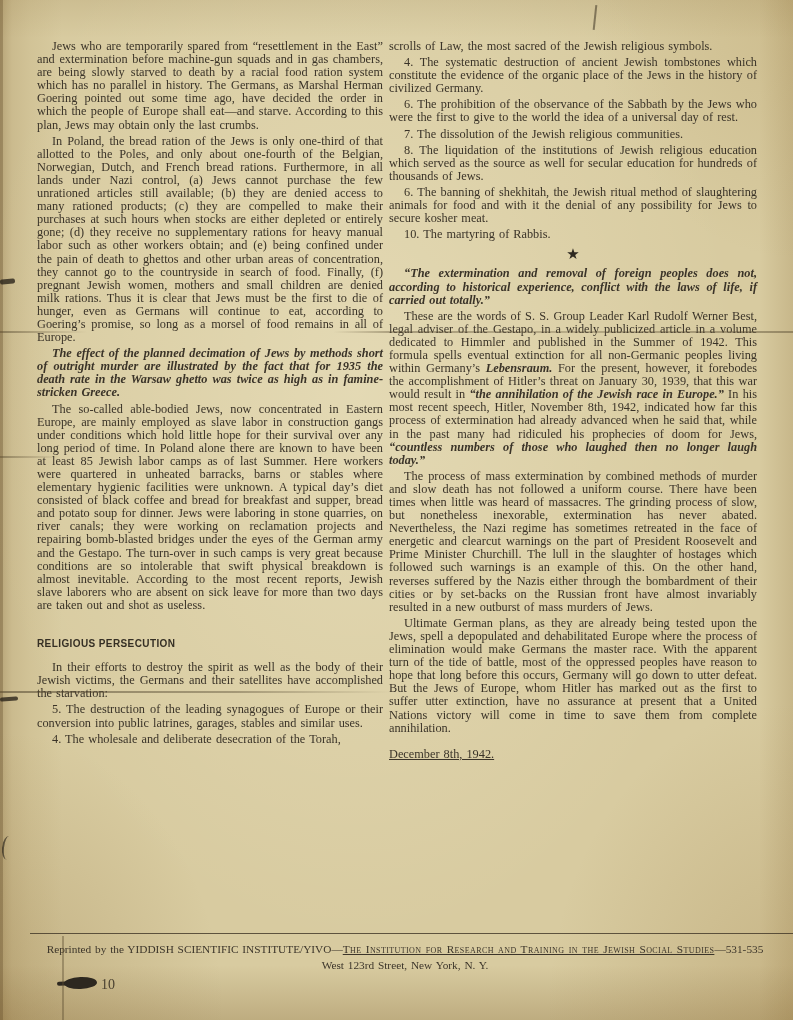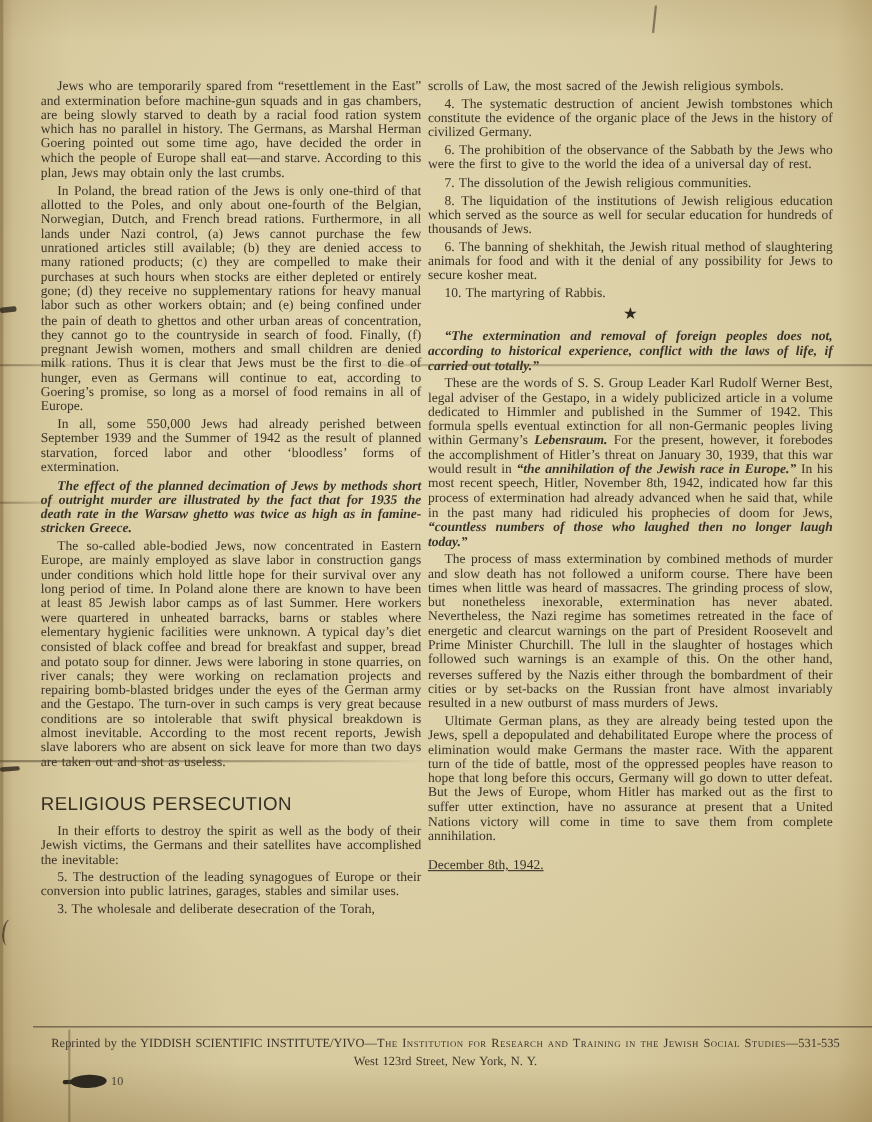--- a/index.html
+++ b/index.html
@@ -18,48 +18,48 @@
       radial-gradient(ellipse at 100% 0%, rgba(160,130,70,0.20), rgba(160,130,70,0) 18%),
       linear-gradient(90deg, rgba(128,100,52,0.38) 0px, rgba(155,128,78,0.22) 12px, rgba(170,146,94,0.14) 30px, rgba(0,0,0,0) 62px),
       linear-gradient(270deg, rgba(140,112,60,0.22) 0px, rgba(0,0,0,0) 34px),
       linear-gradient(0deg, rgba(130,102,54,0.30) 0px, rgba(0,0,0,0) 55px),
       linear-gradient(180deg, rgba(135,108,58,0.14) 0px, rgba(0,0,0,0) 38px);
   }
   .content{
     position:absolute;left:37px;top:40px;width:720px;
     display:flex;gap:6px;
   }
-  .col{text-align:justify;font-size:12.3px;line-height:13.1px;margin-top:32px;}
+  .col{text-align:justify;font-size:12.3px;line-height:13.1px;}
   .col-left{width:346px;}
   .col-right{width:368px;}
   .col p{margin:0 0 3px 0;text-indent:15px;word-spacing:1px;}
   .col p.noindent{text-indent:0;}
   .pullquote{font-style:italic;font-weight:bold;word-spacing:2px;}
   .it{font-style:italic;font-weight:600;}
   .sec-heading{
     font-family:"Liberation Sans","DejaVu Sans",sans-serif;
-    font-size:17px;font-weight:normal;letter-spacing:0.4px;
+    font-size:10px;font-weight:bold;letter-spacing:0.4px;
     color:#352f24;margin:25px 0 11px 0;text-indent:0;
   }
   .star-row{text-align:center;margin:7px 0 6px 0;font-size:15px;color:#2e2920;}
   .date-line{margin-top:13px !important;text-indent:0 !important;text-decoration:underline;}
   
   .footer-rule{position:absolute;left:30px;top:933px;width:763px;height:1px;background:rgba(62,53,38,0.8);}
   .footer{
     position:absolute;left:45px;top:941px;width:720px;
     text-align:center;font-size:11.3px;line-height:16px;color:#3c352a;word-spacing:1px;
   }
-  .footer .smallcaps{font-variant:small-caps;letter-spacing:0.4px;}
+  .footer .smallcaps{font-variant:small-caps;letter-spacing:0.4px;text-decoration:underline;}
   
   .union-bug{
     position:absolute;left:64px;top:977px;width:33px;height:12px;
     background:#2d2820;border-radius:50%;transform:rotate(-2deg);
   }
   .union-bug:before{content:"";position:absolute;left:-7px;top:4px;width:10px;height:4px;background:#2d2820;border-radius:2px;}
-  .union-num{position:absolute;left:101px;top:977px;font-size:11px;color:#4a4131;}
+  .union-num{position:absolute;left:101px;top:977px;font-size:14px;color:#4a4131;}
   
   .crease{position:absolute;pointer-events:none;}
   .crease-h1{left:0;top:331px;width:793px;height:2px;
     background:linear-gradient(90deg, rgba(95,82,55,.55) 0%, rgba(95,82,55,.25) 6%, rgba(95,82,55,0) 11%, rgba(95,82,55,0) 42%, rgba(95,82,55,.45) 50%, rgba(95,82,55,.30) 72%, rgba(95,82,55,.5) 100%);}
   .crease-h2{left:0;top:456px;width:60px;height:2px;background:linear-gradient(90deg, rgba(95,82,55,.5), rgba(95,82,55,0));}
   .crease-h3{left:0;top:691px;width:392px;height:2px;
     background:linear-gradient(90deg, rgba(80,68,45,.55) 0%, rgba(80,68,45,.4) 60%, rgba(80,68,45,0) 100%);}
   .crease-v1{left:62px;top:936px;width:2px;height:84px;background:rgba(90,75,48,.40);}
   .edge-left{left:0;top:0;width:3px;height:1020px;background:rgba(100,78,42,.35);}
   .pen-mark{position:absolute;background:rgba(42,36,26,.8);pointer-events:none;}
@@ -72,27 +72,26 @@
 </head>
 <body>
 
 <div class="sheet">
 
   <div class="content">
 
     <div class="col col-left">
       <p>Jews who are temporarily spared from “resettlement in the East” and extermination before machine-gun squads and in gas chambers, are being slowly starved to death by a racial food ration system which has no parallel in history. The Germans, as Marshal Herman Goering pointed out some time ago, have decided the order in which the people of Europe shall eat—and starve. According to this plan, Jews may obtain only the last crumbs.</p>
       <p>In Poland, the bread ration of the Jews is only one-third of that allotted to the Poles, and only about one-fourth of the Belgian, Norwegian, Dutch, and French bread rations. Furthermore, in all lands under Nazi control, (a) Jews cannot purchase the few unrationed articles still available; (b) they are denied access to many rationed products; (c) they are compelled to make their purchases at such hours when stocks are either depleted or entirely gone; (d) they receive no supplementary rations for heavy manual labor such as other workers obtain; and (e) being confined under the pain of death to ghettos and other urban areas of concentration, they cannot go to the countryside in search of food. Finally, (f) pregnant Jewish women, mothers and small children are denied milk rations. Thus it is clear that Jews must be the first to die of hunger, even as Germans will continue to eat, according to Goering’s promise, so long as a morsel of food remains in all of Europe.</p>
-      <p>In all, some 550,000 Jews had already perished between September 1939 and the Summer of 1942 as the result of planned starvation, forced labor and other ‘bloodless’ forms of extermination.</p>
       <p class="pullquote">The effect of the planned decimation of Jews by methods short of outright murder are illustrated by the fact that for 1935 the death rate in the Warsaw ghetto was twice as high as in famine-stricken Greece.</p>
       <p>The so-called able-bodied Jews, now concentrated in Eastern Europe, are mainly employed as slave labor in construction gangs under conditions which hold little hope for their survival over any long period of time. In Poland alone there are known to have been at least 85 Jewish labor camps as of last Summer. Here workers were quartered in unheated barracks, barns or stables where elementary hygienic facilities were unknown. A typical day’s diet consisted of black coffee and bread for breakfast and supper, bread and potato soup for dinner. Jews were laboring in stone quarries, on river canals; they were working on reclamation projects and repairing bomb-blasted bridges under the eyes of the German army and the Gestapo. The turn-over in such camps is very great because conditions are so intolerable that swift physical breakdown is almost inevitable. According to the most recent reports, Jewish slave laborers who are absent on sick leave for more than two days are taken out and shot as useless.</p>
       <h2 class="sec-heading">RELIGIOUS PERSECUTION</h2>
-      <p>In their efforts to destroy the spirit as well as the body of their Jewish victims, the Germans and their satellites have accomplished the inevitable:</p>
+      <p>In their efforts to destroy the spirit as well as the body of their Jewish victims, the Germans and their satellites have accomplished the starvation:</p>
       <p>5. The destruction of the leading synagogues of Europe or their conversion into public latrines, garages, stables and similar uses.</p>
-      <p>3. The wholesale and deliberate desecration of the Torah,</p>
+      <p>4. The wholesale and deliberate desecration of the Torah,</p>
     </div>
 
     <div class="col col-right">
       <p class="noindent">scrolls of Law, the most sacred of the Jewish religious symbols.</p>
       <p>4. The systematic destruction of ancient Jewish tombstones which constitute the evidence of the organic place of the Jews in the history of civilized Germany.</p>
       <p>6. The prohibition of the observance of the Sabbath by the Jews who were the first to give to the world the idea of a universal day of rest.</p>
       <p>7. The dissolution of the Jewish religious communities.</p>
       <p>8. The liquidation of the institutions of Jewish religious education which served as the source as well for secular education for hundreds of thousands of Jews.</p>
       <p>6. The banning of shekhitah, the Jewish ritual method of slaughtering animals for food and with it the denial of any possibility for Jews to secure kosher meat.</p>
       <p>10. The martyring of Rabbis.</p>

